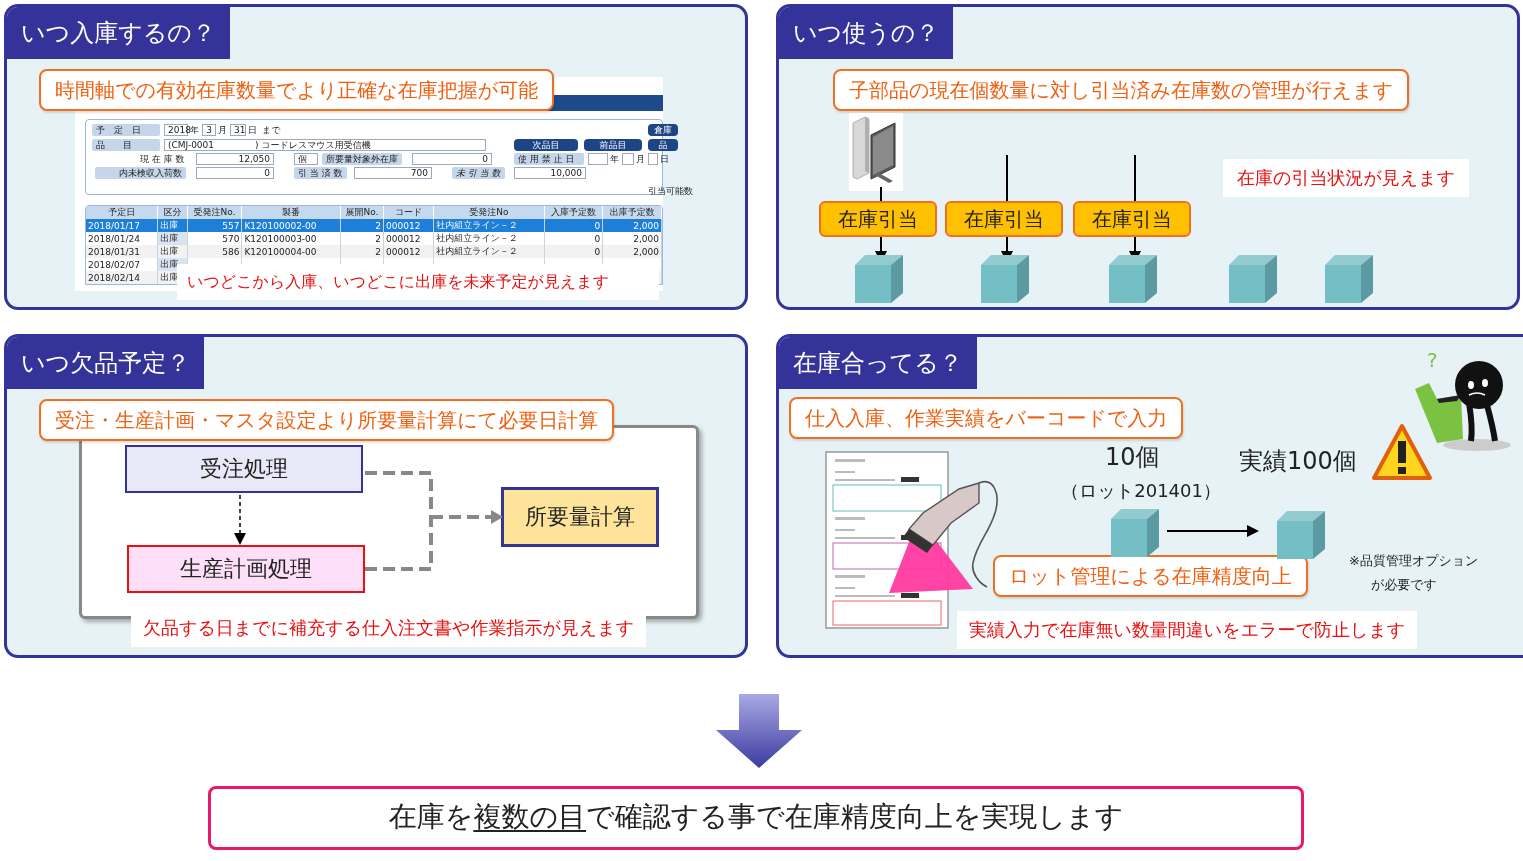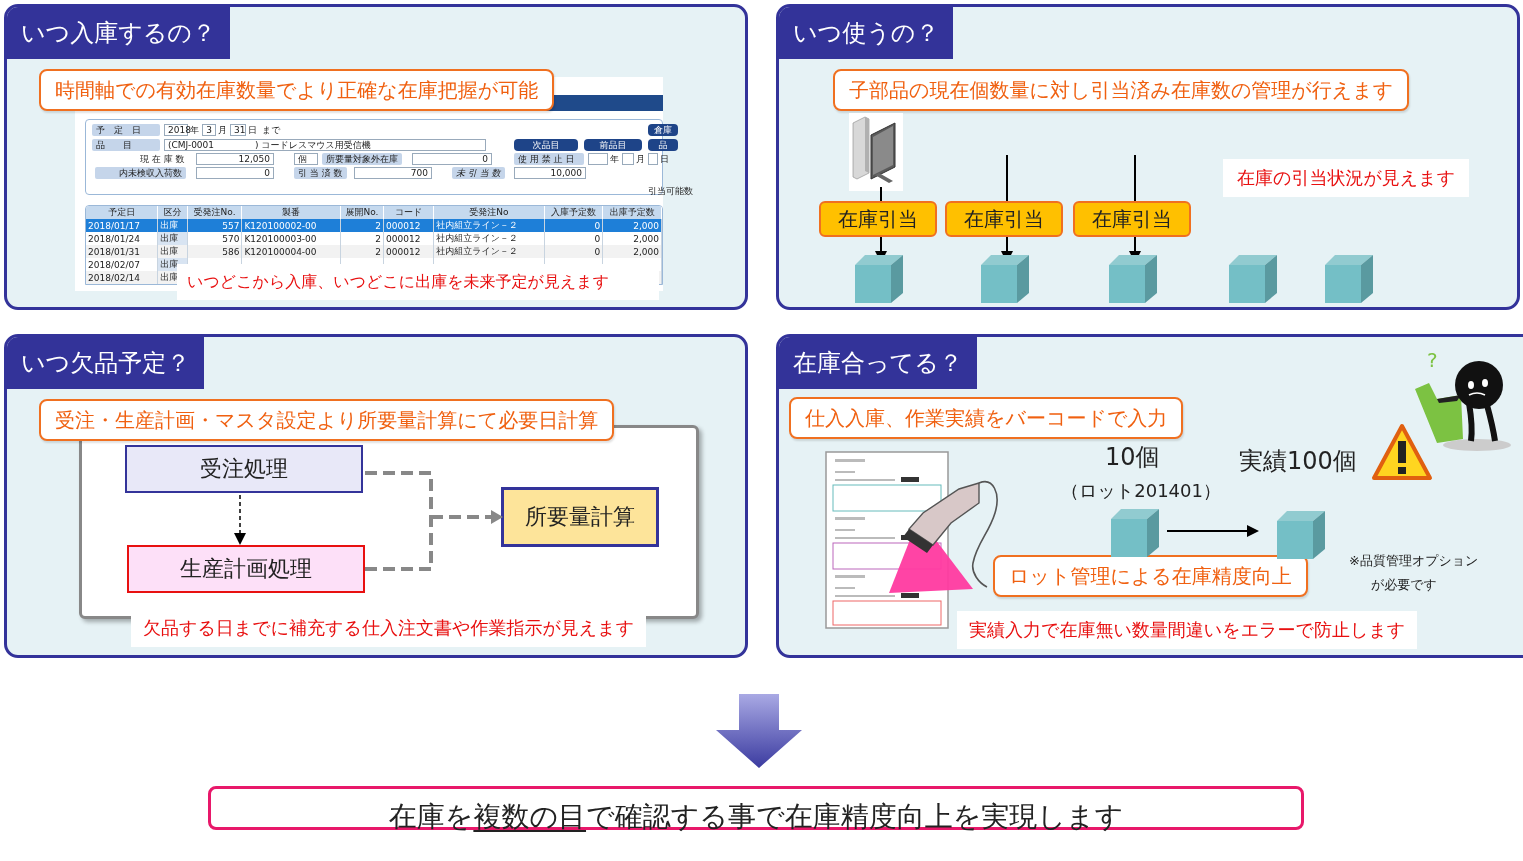--- a/index.html
+++ b/index.html
@@ -359,15 +359,15 @@
 <svg class="big-arrow" style="left:714px;top:694px;" width="90" height="76" viewBox="0 0 90 76">
   <defs>
     <linearGradient id="ag" x1="0" y1="0" x2="0" y2="1">
       <stop offset="0" stop-color="#a9a9e4"></stop>
       <stop offset="1" stop-color="#3b3ba0"></stop>
     </linearGradient>
   </defs>
   <polygon points="25,0 65,0 65,36 88,36 45,74 2,36 25,36" fill="url(#ag)"></polygon>
 </svg>
 
-<div class="conclusion" style="left:208px;top:786px;width:1096px;height:44px;">
+<div class="conclusion" style="left:208px;top:786px;width:1096px;height:64px;">
   <span>在庫を</span><u>複数の目</u><span>で確認する事で在庫精度向上を実現します</span>
 </div>
 
 </body></html>

